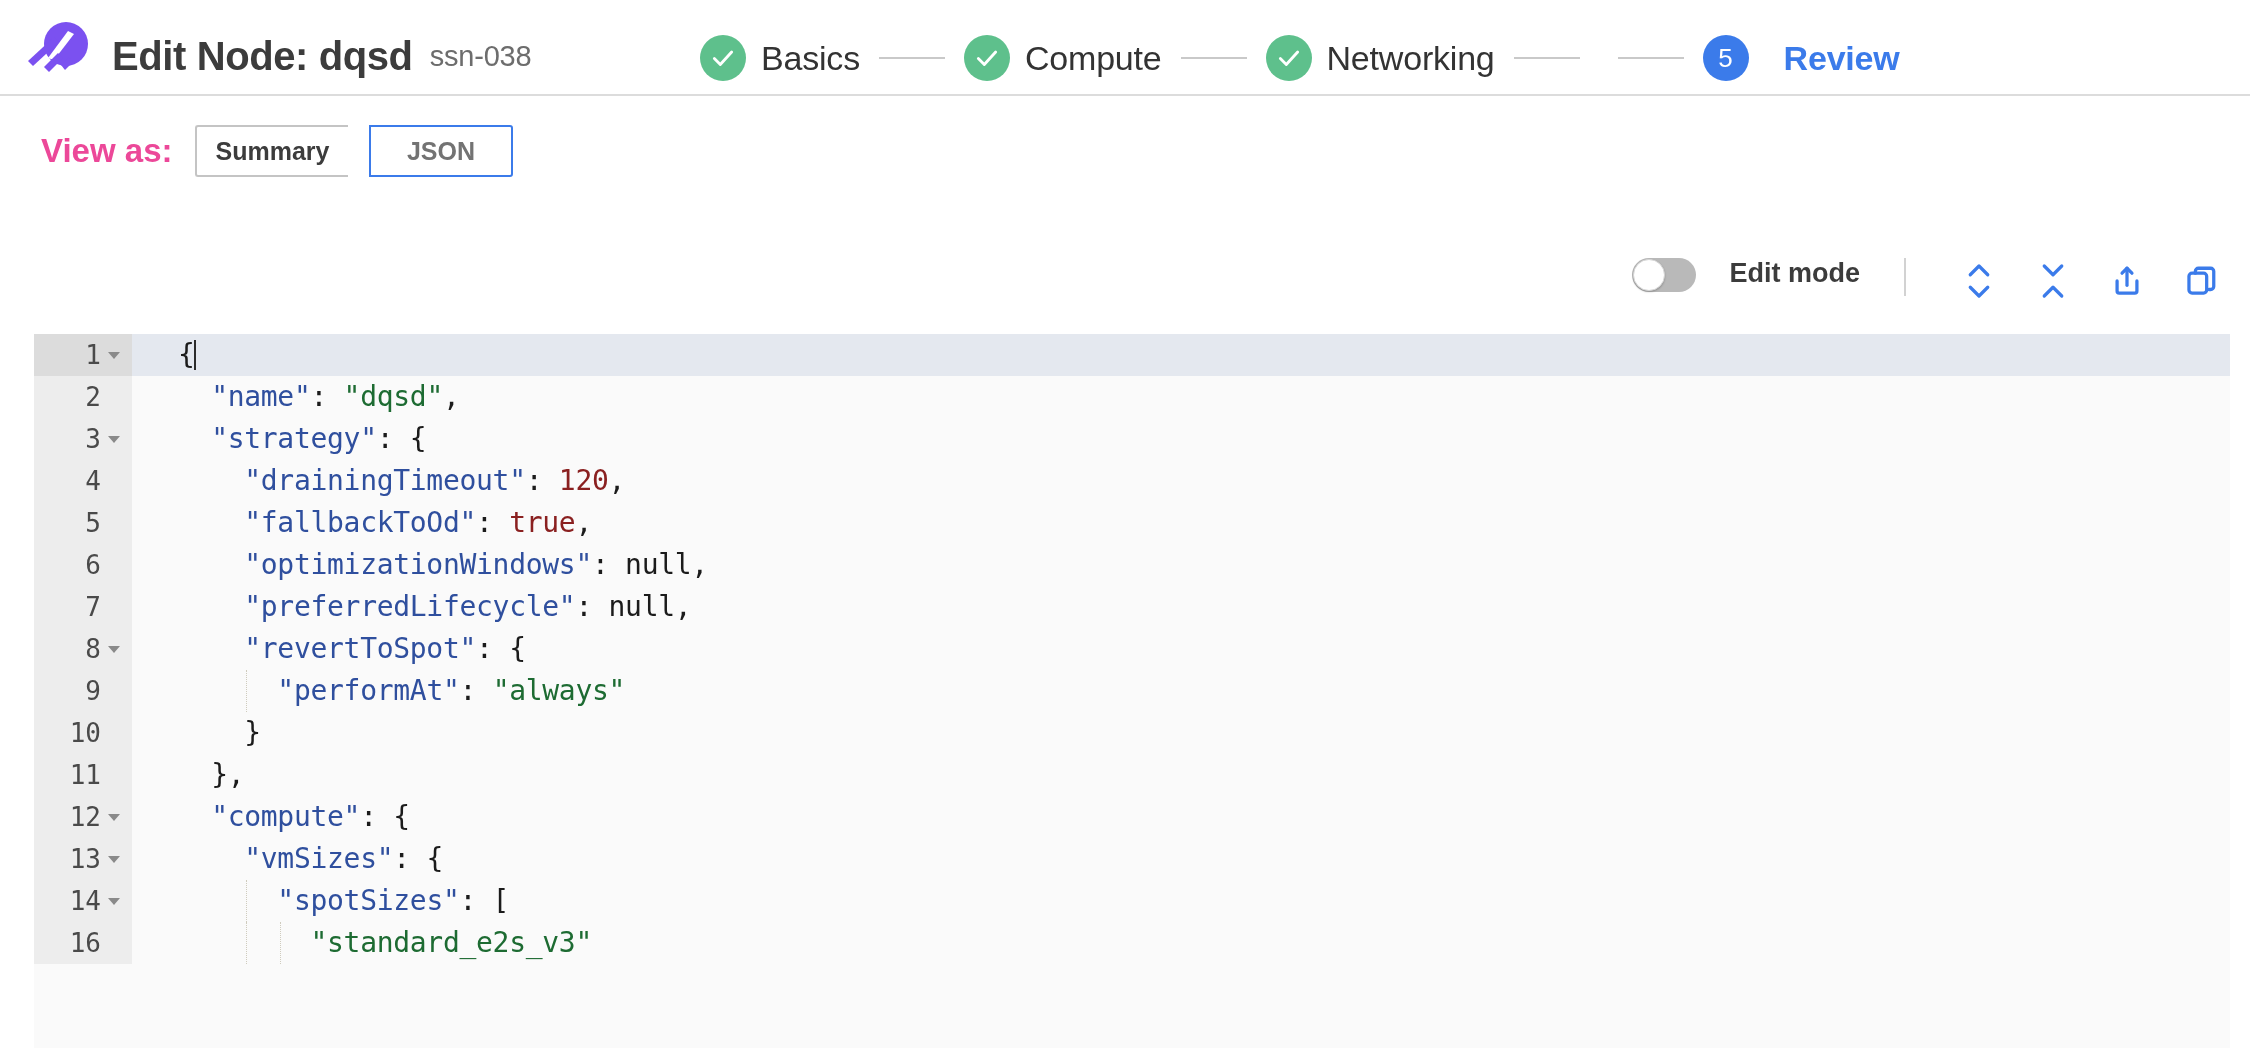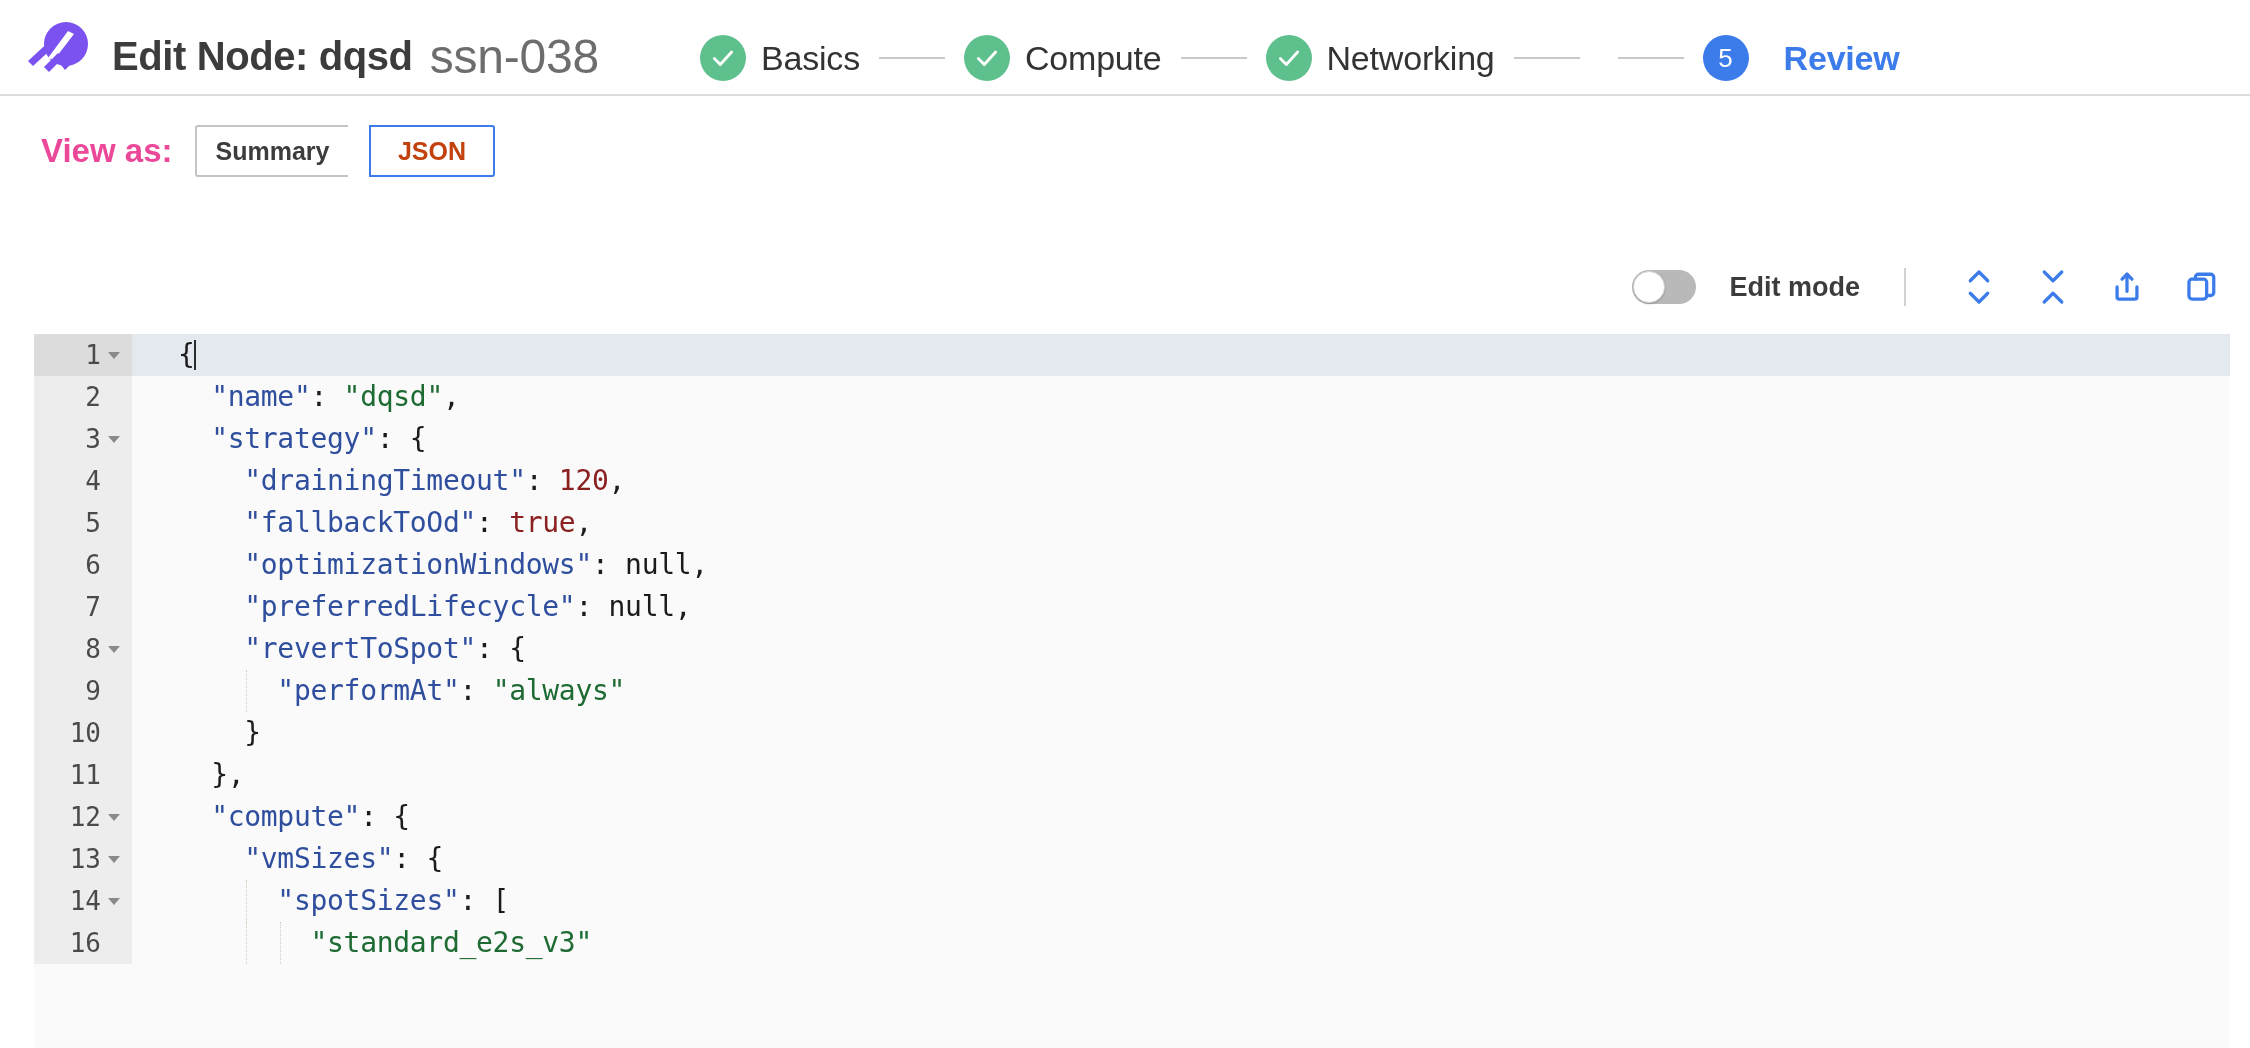--- a/index.html
+++ b/index.html
@@ -45,21 +45,21 @@
   }
 
   .title-main {
     font-size: 40px;
     font-weight: bold;
     color: #3c3c3c;
     letter-spacing: -0.4px;
   }
 
   .title-sub {
-    font-size: 48px;
+    font-size: 29px;
     font-weight: 400;
     color: #6d6d6d;
     letter-spacing: -0.2px;
   }
 
   
   .stepper {
     position: absolute;
     left: 700px;
     top: 0;
@@ -156,33 +156,33 @@
 
   .seg-btn.summary {
     width: 153px;
     border: 2px solid #c4c4c4;
     border-right: none;
     color: #3c3c3c;
     border-radius: 3px 0 0 3px;
   }
 
   .seg-btn.json {
-    width: 126px;
+    width: 144px;
     border: 2px solid #3b7bea;
-    color: #c2410c;
+    color: #737373;
     border-radius: 0 3px 3px 0;
   }
 
   
   .editor-toolbar {
     position: absolute;
     right: 20px;
     top: 258px;
     display: flex;
-    align-items: center;
+    align-items: flex-start;
     height: 58px;
     gap: 16px;
   }
 
   .toggle-switch {
     width: 64px;
     height: 34px;
     border-radius: 17px;
     background: #b9b9b9;
     position: relative;

